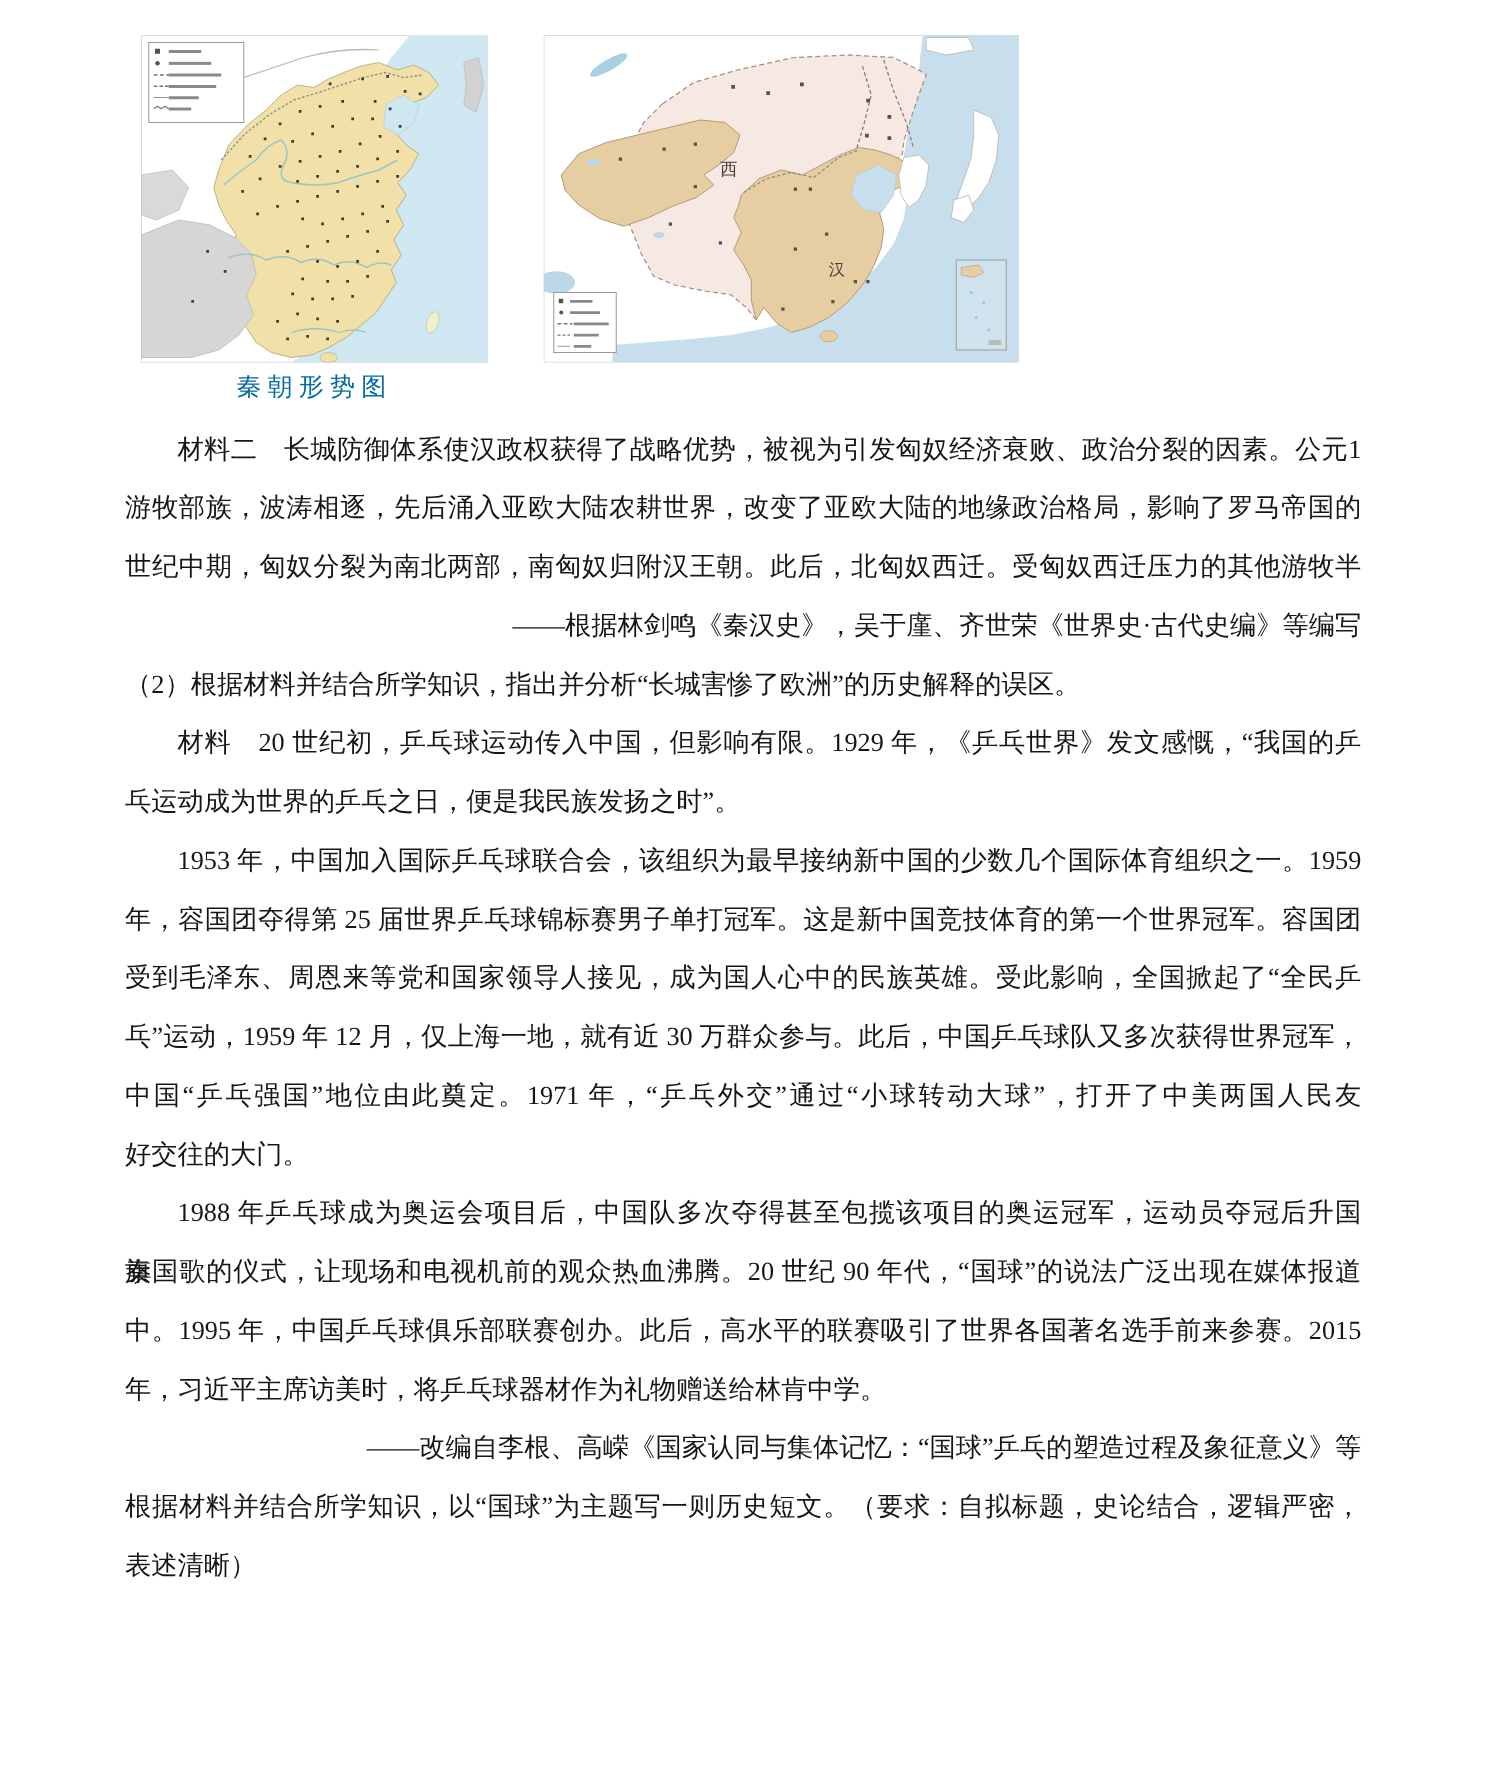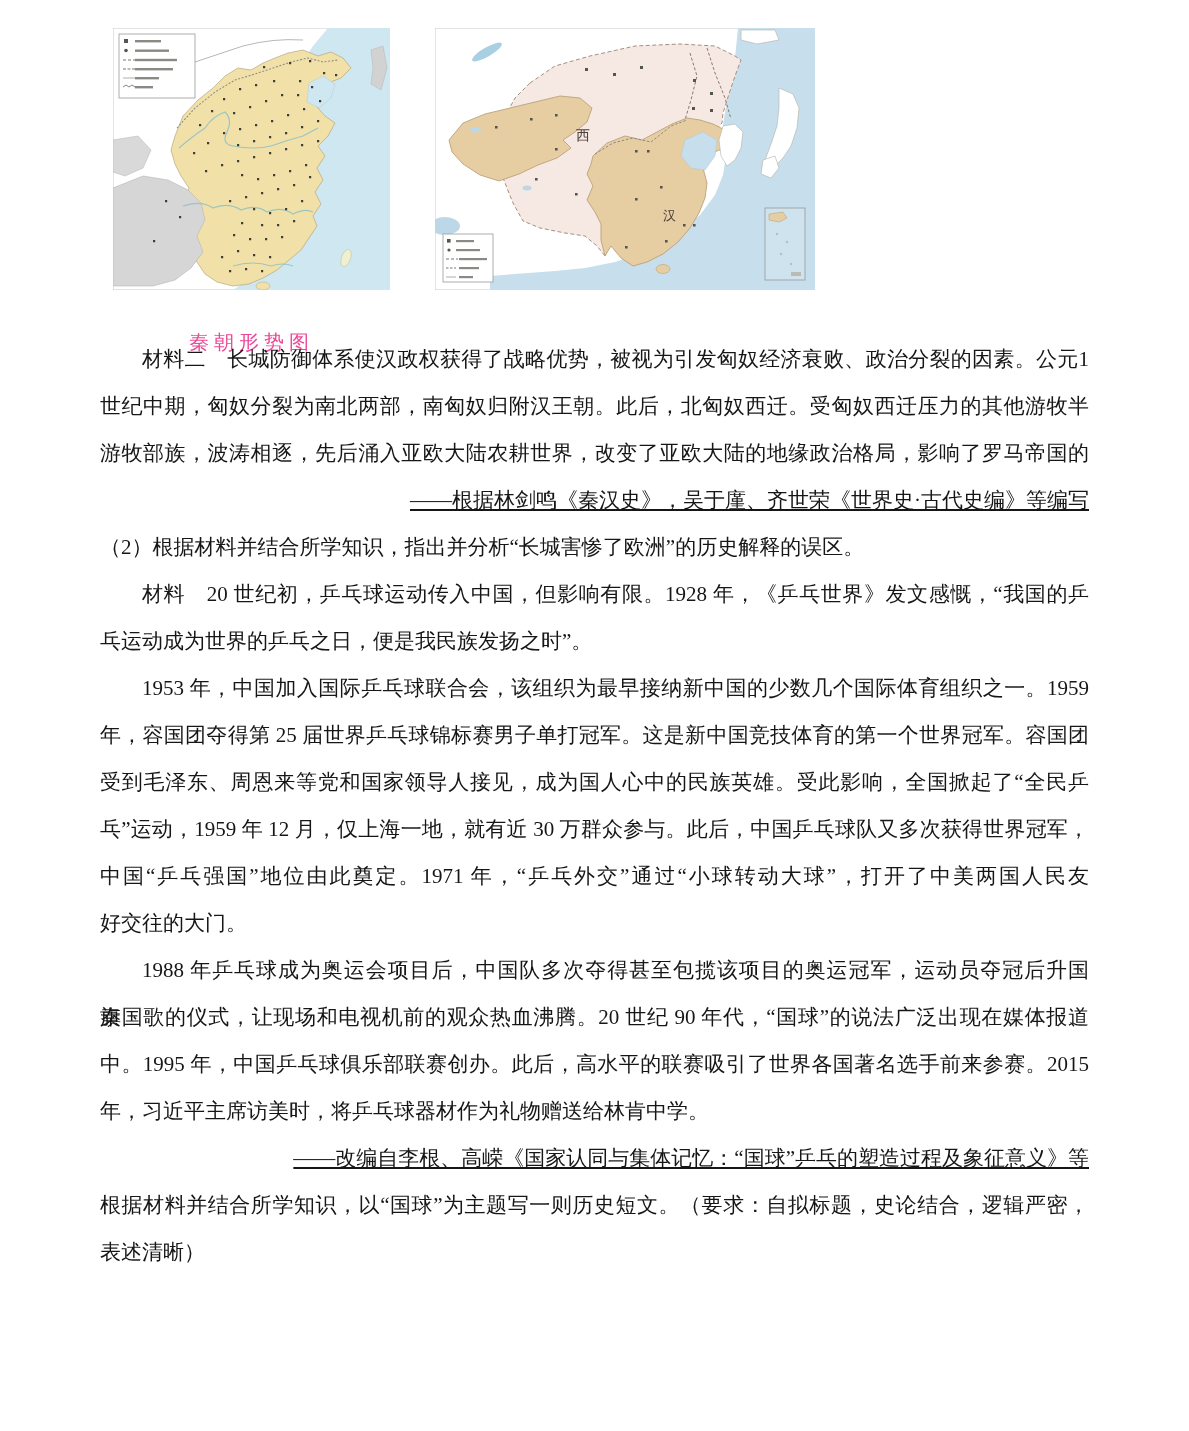--- a/index.html
+++ b/index.html
@@ -6,32 +6,32 @@
   .page{
     position:relative;width:1189px;height:1431px;background:#ffffff;overflow:hidden;
     font-family:"Liberation Serif","DejaVu Serif",serif;color:#1c1c1c;
   }
   .map-fig{position:absolute;margin:0;padding:0;}
   .map-fig svg{display:block;}
   .qin-fig{left:113px;top:28px;}
   .han-fig{left:435px;top:28px;}
   .map-caption{
     position:absolute;top:297px;height:26px;line-height:26px;text-align:center;
-    font-size:20px;color:#ec4899;letter-spacing:5px;margin-top:32px;
+    font-size:20px;color:#0369a1;letter-spacing:5px;
   }
   .qin-cap{left:113px;width:277px;}
   .han-cap{left:435px;width:380px;}
   .textblock{position:absolute;left:100px;top:336px;width:989px;}
   .line{
     font-size:21px;height:47px;line-height:47px;color:#161616;
     text-align:left;overflow:visible;
   }
   .fill{text-align:justify;text-align-last:justify;}
   .indent{text-indent:2em;}
-  .right{text-align:right;text-align-last:right;text-decoration:underline;}
+  .right{text-align:right;text-align-last:right;}
 </style>
 </head>
 <body>
 
 <div class="page">
 
   <figure class="map-fig qin-fig">
     <svg width="277" height="262" viewBox="0 0 277 262">
       <rect x="0" y="0" width="277" height="262" fill="#ffffff" stroke="#c9c9c9" stroke-width="1"></rect>
 
@@ -163,25 +163,25 @@
           <circle cx="356" cy="236" r="1.2" fill="#9fc3d8"></circle>
         <rect x="356" y="244" width="10" height="4" fill="#bbbbb5"></rect>
       </g>
     </svg>
   </figure>
 
   <div class="map-caption qin-cap">秦朝形势图</div>
 
   <div class="textblock">
     <div class="line fill indent">材料二　长城防御体系使汉政权获得了战略优势，被视为引发匈奴经济衰败、政治分裂的因素。公元1</div>
+    <div class="line fill">游牧部族，波涛相逐，先后涌入亚欧大陆农耕世界，改变了亚欧大陆的地缘政治格局，影响了罗马帝国的</div>
     <div class="line fill">世纪中期，匈奴分裂为南北两部，南匈奴归附汉王朝。此后，北匈奴西迁。受匈奴西迁压力的其他游牧半</div>
-    <div class="line fill">游牧部族，波涛相逐，先后涌入亚欧大陆农耕世界，改变了亚欧大陆的地缘政治格局，影响了罗马帝国的</div>
     <div class="line right">——根据林剑鸣《秦汉史》，吴于廑、齐世荣《世界史·古代史编》等编写</div>
     <div class="line">（2）根据材料并结合所学知识，指出并分析“长城害惨了欧洲”的历史解释的误区。</div>
-    <div class="line fill indent">材料　20 世纪初，乒乓球运动传入中国，但影响有限。1928 年，《乒乓世界》发文感慨，“我国的乒</div>
+    <div class="line fill indent">材料　20 世纪初，乒乓球运动传入中国，但影响有限。1929 年，《乒乓世界》发文感慨，“我国的乒</div>
     <div class="line">乓运动成为世界的乒乓之日，便是我民族发扬之时”。</div>
     <div class="line fill indent">1953 年，中国加入国际乒乓球联合会，该组织为最早接纳新中国的少数几个国际体育组织之一。1959</div>
     <div class="line fill">年，容国团夺得第 25 届世界乒乓球锦标赛男子单打冠军。这是新中国竞技体育的第一个世界冠军。容国团</div>
     <div class="line fill">受到毛泽东、周恩来等党和国家领导人接见，成为国人心中的民族英雄。受此影响，全国掀起了“全民乒</div>
     <div class="line fill">乓”运动，1959 年 12 月，仅上海一地，就有近 30 万群众参与。此后，中国乒乓球队又多次获得世界冠军，</div>
     <div class="line fill">中国“乒乓强国”地位由此奠定。1971 年，“乒乓外交”通过“小球转动大球”，打开了中美两国人民友</div>
     <div class="line">好交往的大门。</div>
     <div class="line fill indent">1988 年乒乓球成为奥运会项目后，中国队多次夺得甚至包揽该项目的奥运冠军，运动员夺冠后升国旗、</div>
     <div class="line fill">秦国歌的仪式，让现场和电视机前的观众热血沸腾。20 世纪 90 年代，“国球”的说法广泛出现在媒体报道</div>
     <div class="line fill">中。1995 年，中国乒乓球俱乐部联赛创办。此后，高水平的联赛吸引了世界各国著名选手前来参赛。2015</div>

